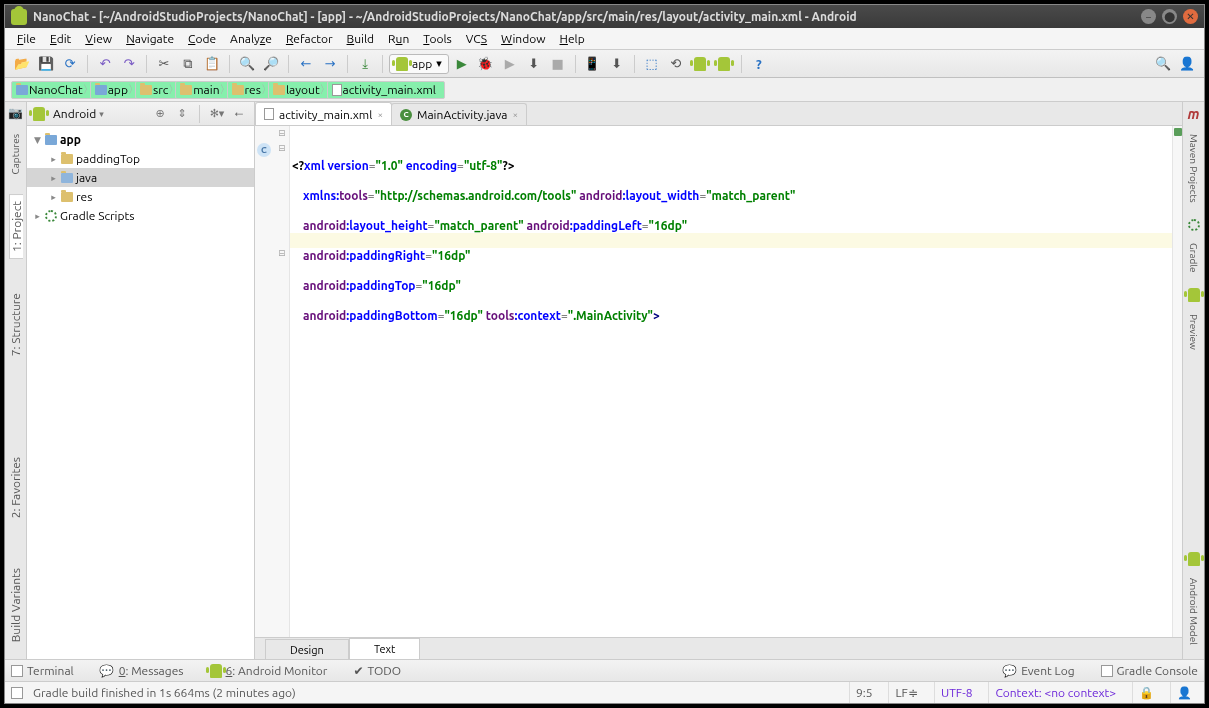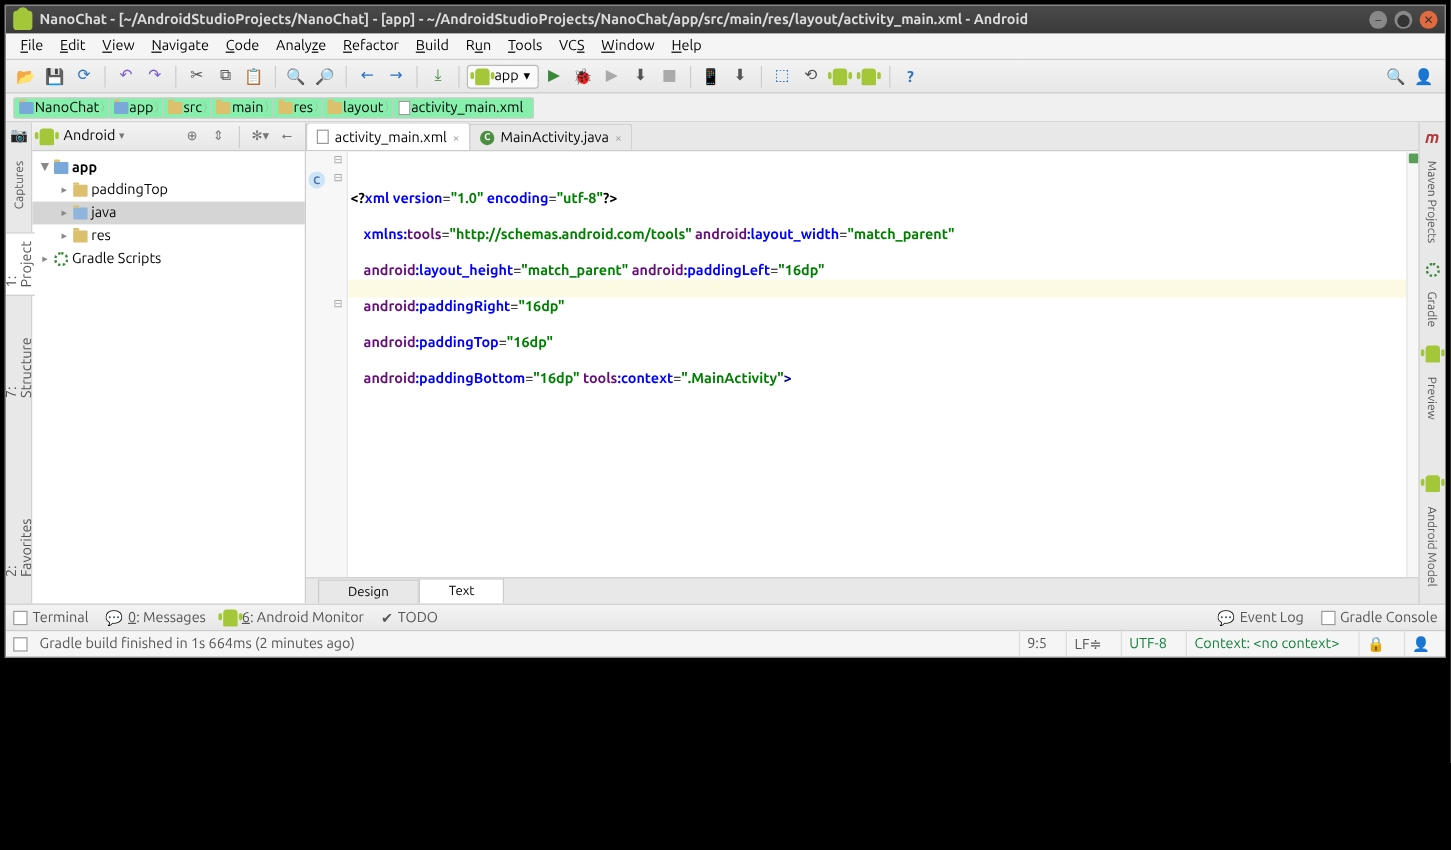--- a/index.html
+++ b/index.html
@@ -1,17 +1,17 @@
 <!DOCTYPE html>
 <html><head>
 <meta charset="utf-8">
 <style>
 *{box-sizing:border-box;margin:0;padding:0;font-family:"Ubuntu","DejaVu Sans",sans-serif;font-size:12px}
 body{background:#000;width:1209px;height:708px;overflow:hidden}
-.window{position:absolute;left:4px;top:4px;width:1201px;height:544px;background:#f0f0f0;border:1px solid #888;display:flex;flex-direction:column}
+.window{position:absolute;left:4px;top:4px;width:1201px;height:700px;background:#f0f0f0;border:1px solid #888;display:flex;flex-direction:column}
 .titlebar{height:23px;background:linear-gradient(#4a4a4a,#3a3a3a);display:flex;align-items:center;padding:0 6px;color:#dcdcdc}
 .titlebar .appicon{width:16px;height:16px;background:#a4c639;border-radius:3px;margin-right:6px;position:relative}
 .titlebar .appicon::before{content:"";position:absolute;width:10px;height:7px;background:#a4c639;border-radius:5px 5px 0 0;left:3px;top:-3px}
 .titlebar .t{flex:1;font-weight:bold;font-size:12px;white-space:nowrap;overflow:hidden}
 .winbtns{display:flex;gap:6px}
 .winbtn{width:15px;height:15px;border-radius:50%;display:flex;align-items:center;justify-content:center;font-size:10px;color:#333}
 .wb-min{background:#888}
 .wb-max{background:#888}
 .wb-close{background:#e06b3f}
 .menubar{height:22px;background:#f5f5f5;border-bottom:1px solid #ccc;display:flex;align-items:center;padding:0 6px;gap:2px}
@@ -62,26 +62,26 @@
 .ns{color:#660e7a;font-weight:bold}
 .str{color:#008000;font-weight:bold}
 .tag{color:#000080;font-weight:bold}
 .pi{color:#000;font-weight:bold}
 .rightstrip{width:22px;background:#e8e8e8;border-left:1px solid #ccc;display:flex;flex-direction:column;align-items:center;padding-top:4px;gap:6px}
 .errstrip{width:10px;background:#f7f7f7;border-left:1px solid #e5e5e5;position:relative}
 .errstrip .ok{position:absolute;top:2px;left:1px;width:8px;height:8px;background:#5a9e5a;border-radius:1px}
 .edbottom{height:22px;background:#e8e8e8;border-top:1px solid #ccc;display:flex;align-items:flex-end}
 .edbtab{height:20px;padding:0 24px;display:flex;align-items:center;font-size:11px;border:1px solid #ccc;border-bottom:none;background:#e8e8e8}
 .edbtab.active{background:#fff;height:21px}
-.bottombar{height:22px;background:linear-gradient(#f3f3f3,#e7e7e7);border-top:1px solid #ccc;display:flex;align-items:center;padding:0 6px;gap:14px;font-size:11px;color:#555}
+.bottombar{height:22px;background:linear-gradient(#f3f3f3,#e7e7e7);border-top:1px solid #ccc;display:flex;align-items:center;padding:0 6px;gap:26px;font-size:11px;color:#555}
 .bottombar .bi{display:flex;align-items:center;gap:4px}
 .bottombar .sp{flex:1}
 .statusbar{height:22px;background:#f5f5f5;border-top:1px solid #ccc;display:flex;align-items:center;padding:0 6px;font-size:11px;color:#555;gap:10px}
 .statusbar .sp{flex:1}
-.statusbar .cell{padding:0 6px;border-left:1px solid #ddd;height:100%;display:flex;align-items:center;color:#15803d}
+.statusbar .cell{padding:0 6px;border-left:1px solid #ddd;height:100%;display:flex;align-items:center;color:#6d28d9}
 .statusbar .cell.dark{color:#555}
 .sqicon{width:12px;height:12px;border:1px solid #999;background:#fff;display:inline-block}
 .androidicon{width:12px;height:14px;background:#a4c639;border-radius:3px 3px 1px 1px;position:relative;display:inline-block}
 .androidicon::before{content:"";position:absolute;width:3px;height:6px;background:#a4c639;border-radius:2px;left:-4px;top:3px;box-shadow:17px 0 #a4c639}
 .foldmark{color:#aaa;position:absolute;font-size:9px}
 </style>
 </head>
 <body>
 
 <div class="window">

